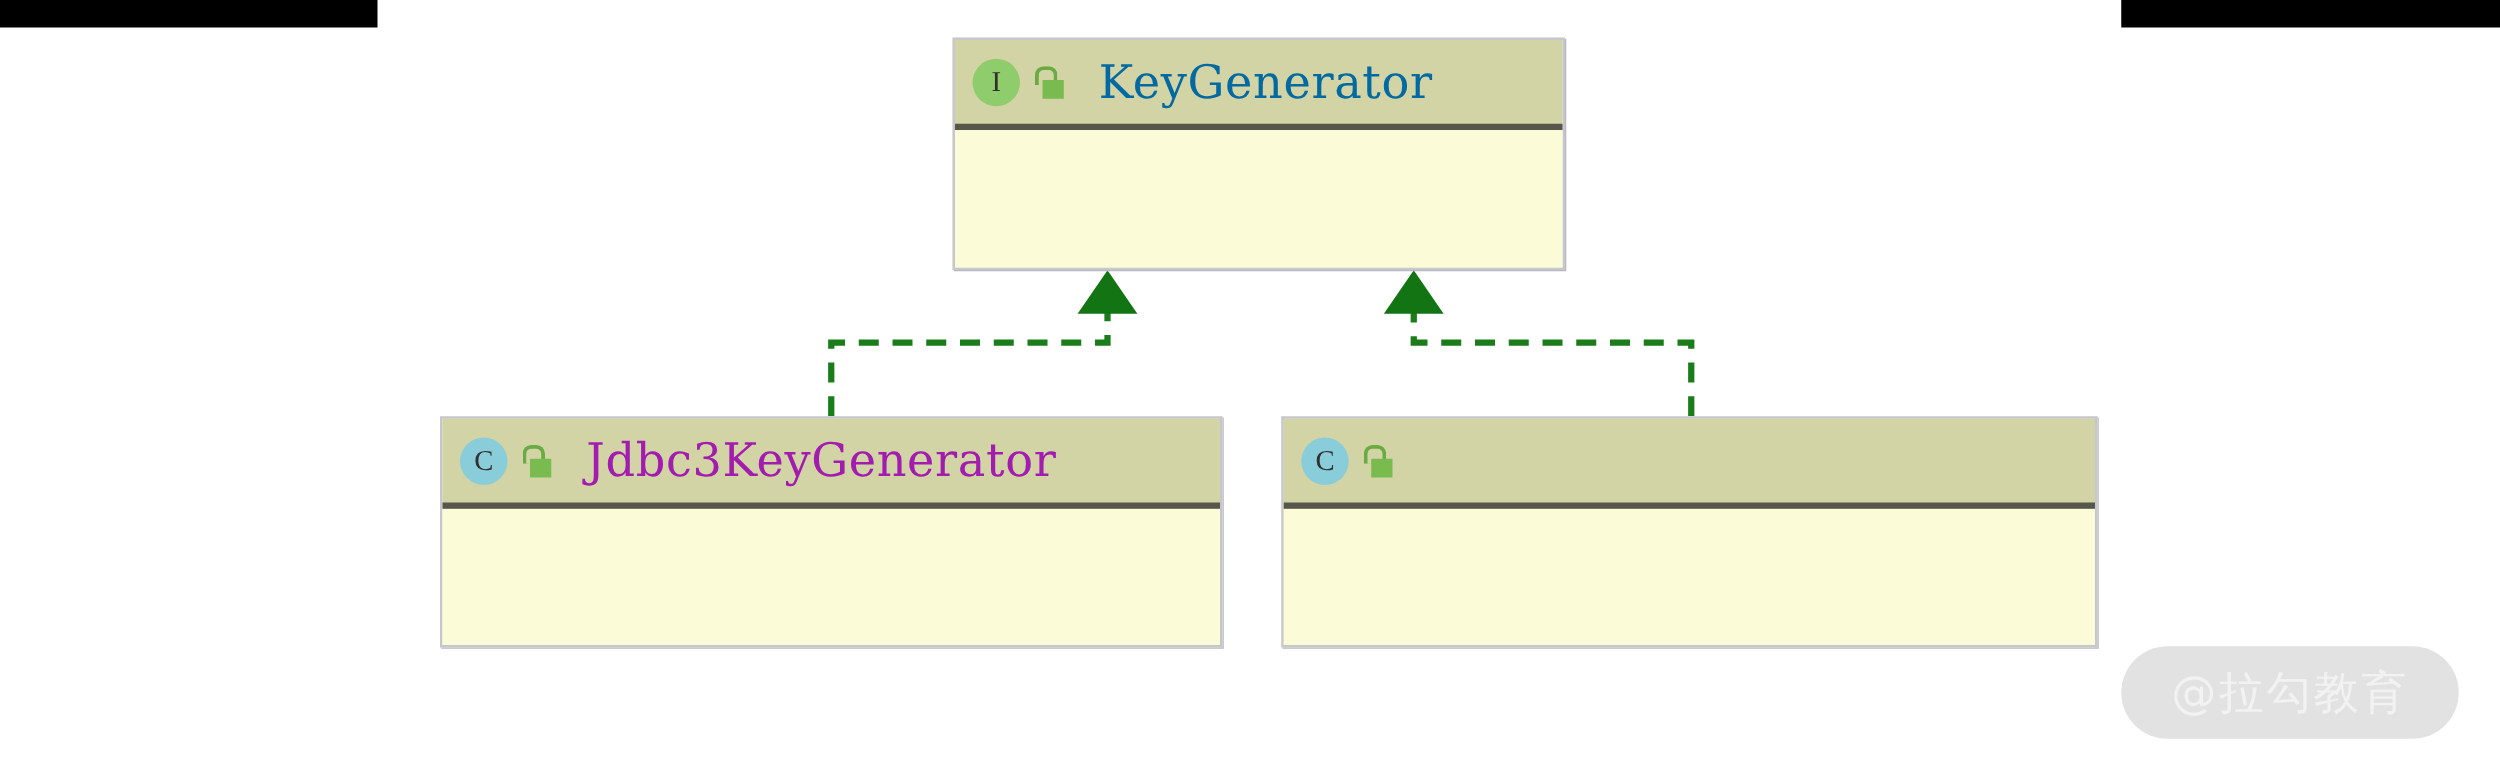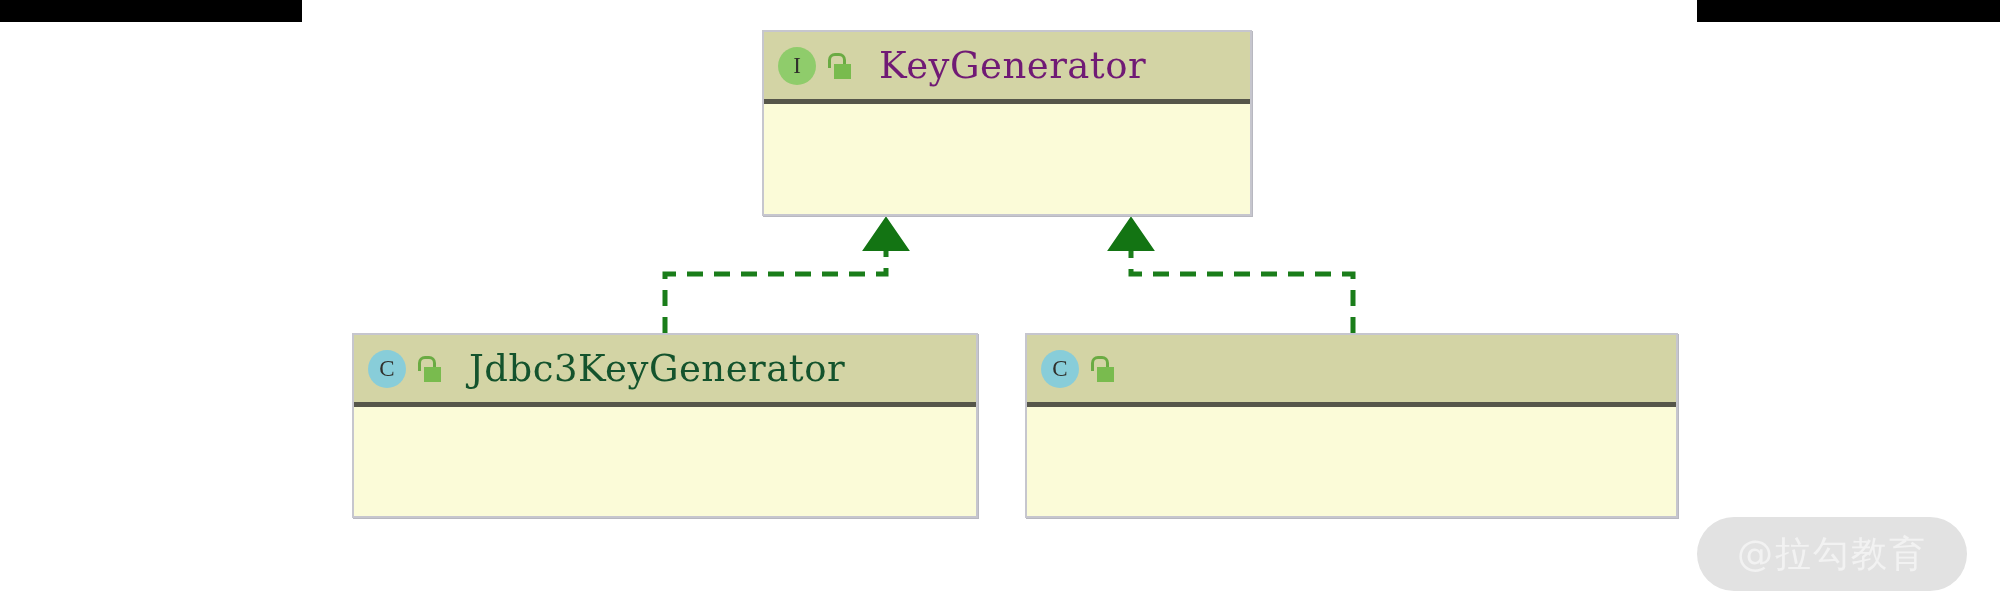--- a/index.html
+++ b/index.html
@@ -97,22 +97,22 @@
     background: #79bb4e;
   }
 
   .uml-title {
     margin-left: 28px;
     font-family: "DejaVu Serif", "Liberation Serif", serif;
     font-size: 37px;
     letter-spacing: 0.5px;
     white-space: nowrap;
   }
-  .title-interface { color: #701a75; }
-  .title-class     { color: #14532d; text-align: center; }
+  .title-interface { color: #0369a1; }
+  .title-class     { color: #a21caf; text-align: center; }
 
   
   #box-keygenerator       { left: 762px;  top: 30px;  width: 490px; height: 186px; }
   #box-jdbc3keygenerator  { left: 352px;  top: 333px; width: 626px; height: 185px; }
   #box-selectkeygenerator { left: 1025px; top: 333px; width: 653px; height: 185px; }
 
   
   .connector-layer {
     position: absolute;
     left: 0; top: 0;

